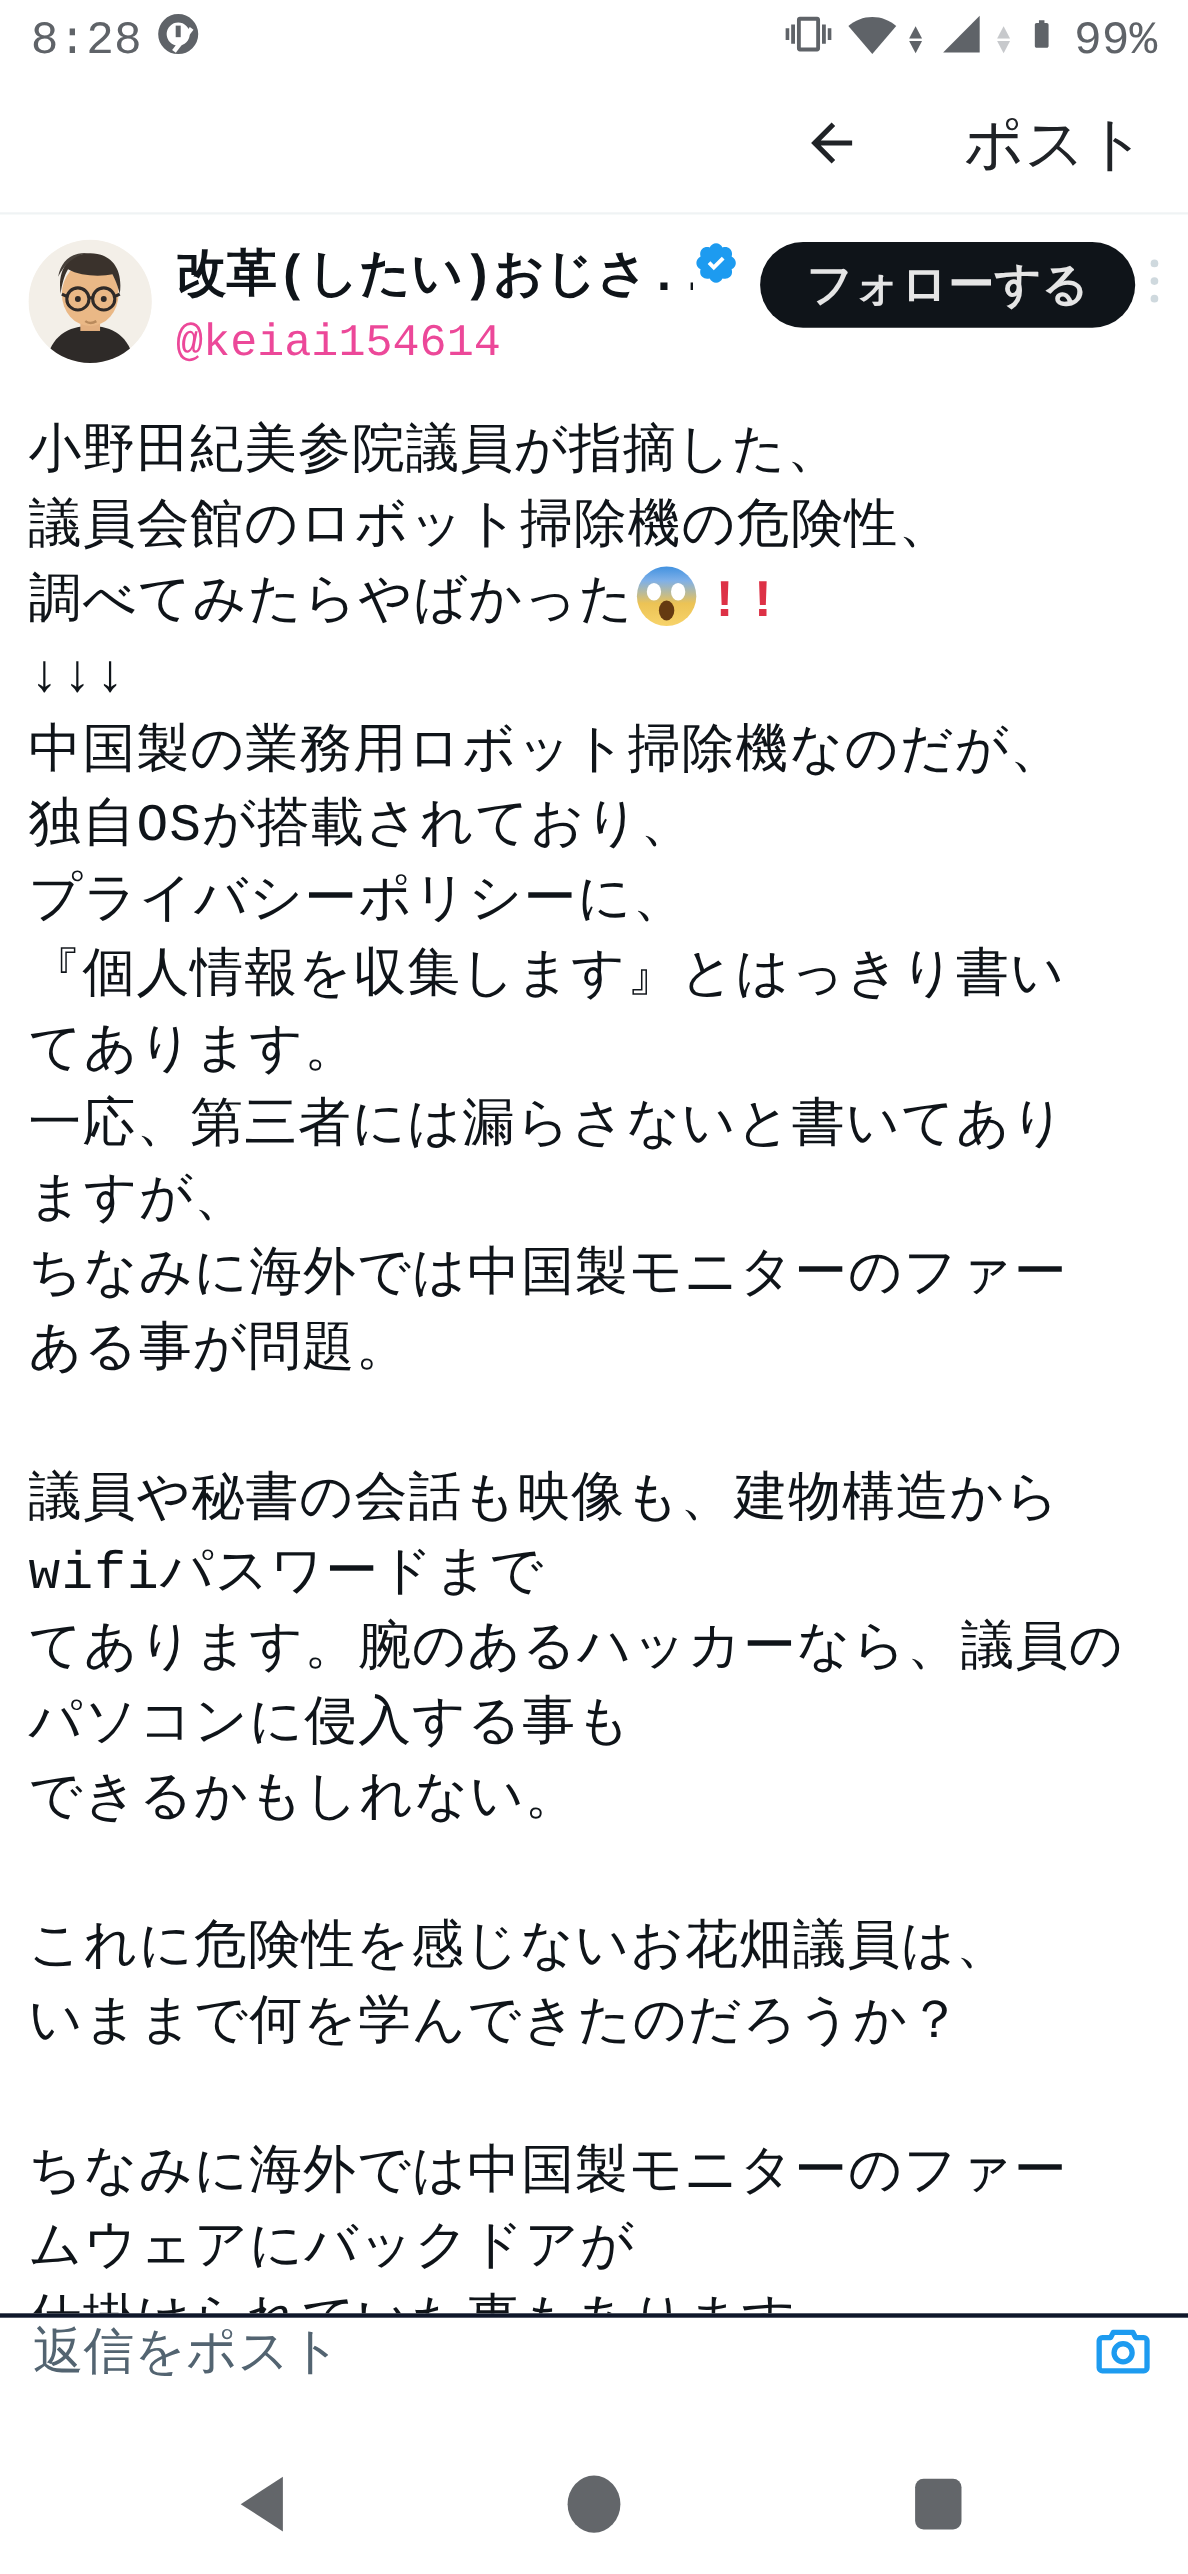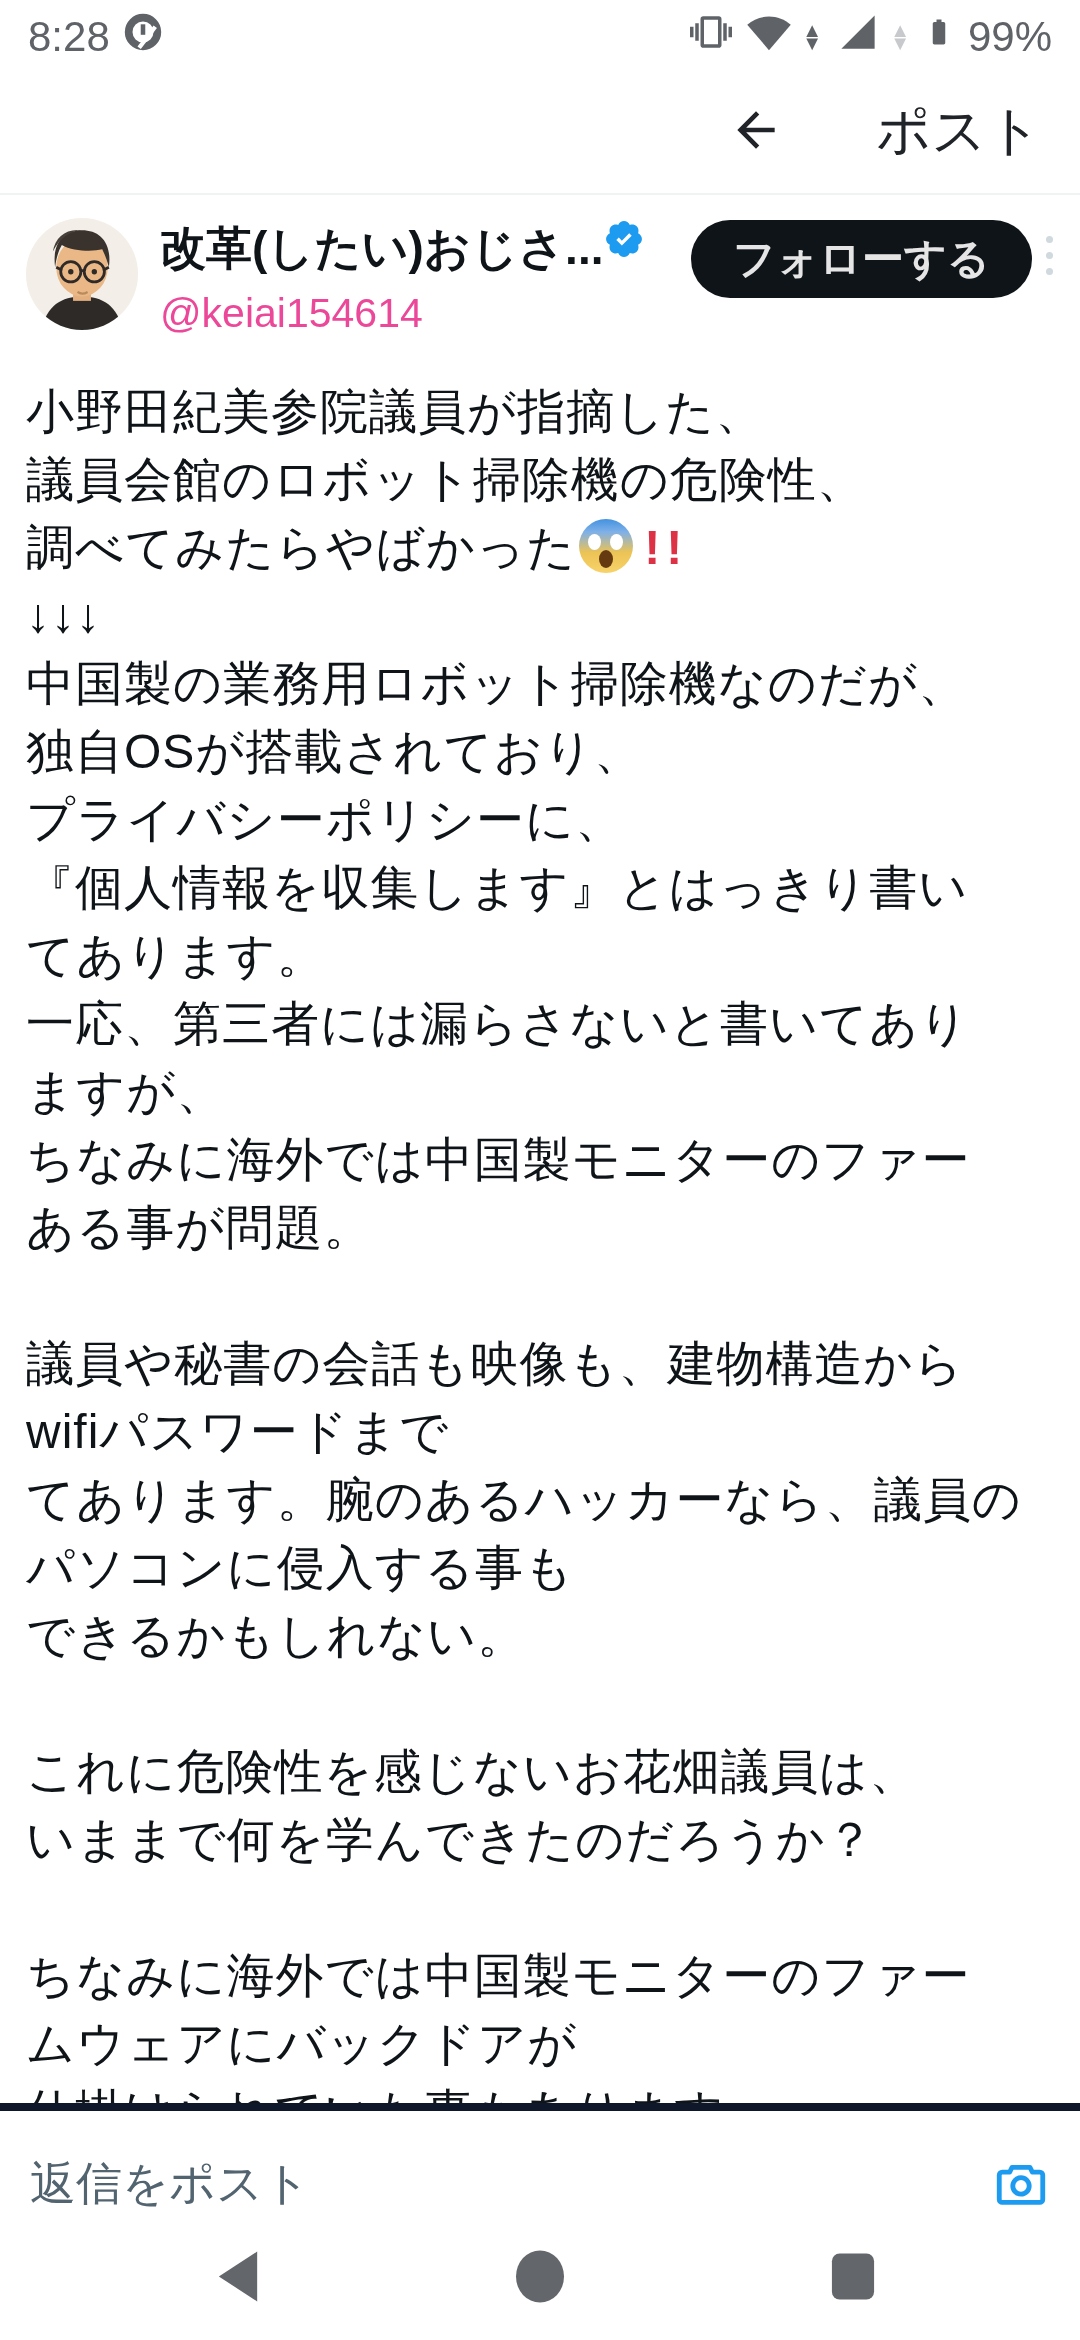--- a/index.html
+++ b/index.html
@@ -1,18 +1,18 @@
 <!DOCTYPE html>
 <html><head>
 <meta charset="utf-8">
 <style>
   html,body{margin:0;padding:0;background:#ffffff;}
   .screen{
     position:relative;width:1080px;height:2340px;background:#ffffff;
-    font-family:Liberation Sans, sans-serif;color:#0f1419;
+    font-family:Liberation Mono, monospace;color:#0f1419;
     overflow:hidden;
   }
   
   .status-bar{
     position:absolute;top:0;left:0;right:0;height:70px;
     display:flex;align-items:center;padding:4px 28px 0 28px;box-sizing:border-box;
     color:#5f6368;font-size:42px;
   }
   .status-left{display:flex;align-items:center;gap:12px;}
   .status-right{margin-left:auto;display:flex;align-items:center;gap:14px;}
@@ -62,21 +62,21 @@
     background:#ffffff;box-shadow:22px 0 0 #ffffff;
   }
   .emoji-scream::after{
     content:"";position:absolute;left:20px;top:31px;width:14px;height:18px;border-radius:50%;
     background:#653a11;
   }
   .emoji-bangs{color:#dd3146;font-weight:700;letter-spacing:6px;margin-left:8px;}
   
   .reply-bar{
     position:absolute;left:0;right:0;bottom:125px;height:112px;background:#ffffff;
-    border-top:8px solid #0f172a;display:flex;align-items:flex-end;
+    border-top:4px solid #0f172a;display:flex;align-items:flex-start;
     padding:0 30px;box-sizing:border-box;z-index:5;margin-top:12px;
   }
   .reply-placeholder{font-size:46px;color:#536471;}
   .camera-btn{margin-left:auto;background:none;border:none;padding:0;display:flex;}
   
   .nav-bar{
     position:absolute;left:0;right:0;bottom:0;height:125px;background:#ffffff;z-index:6;
   }
   .nav-btn{position:absolute;top:50%;transform:translate(-50%,-50%);background:none;border:none;padding:0;display:flex;}
   .nav-back{left:22%;}

